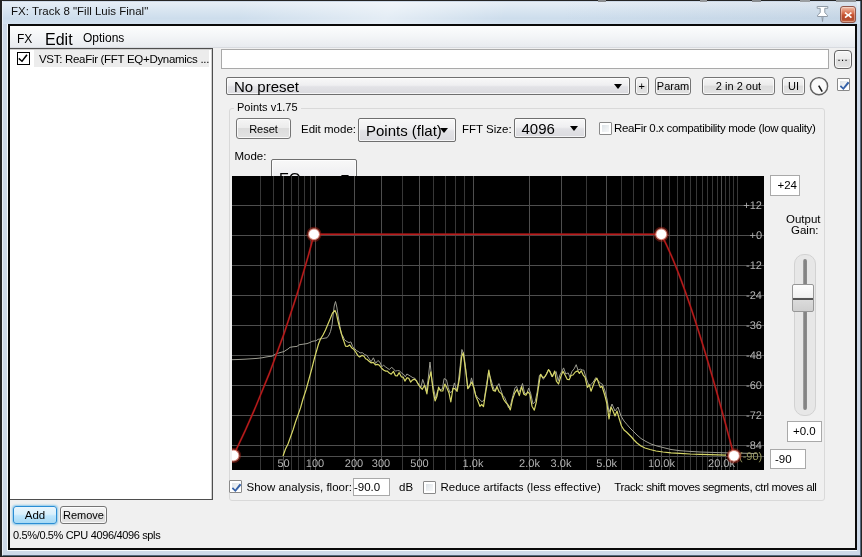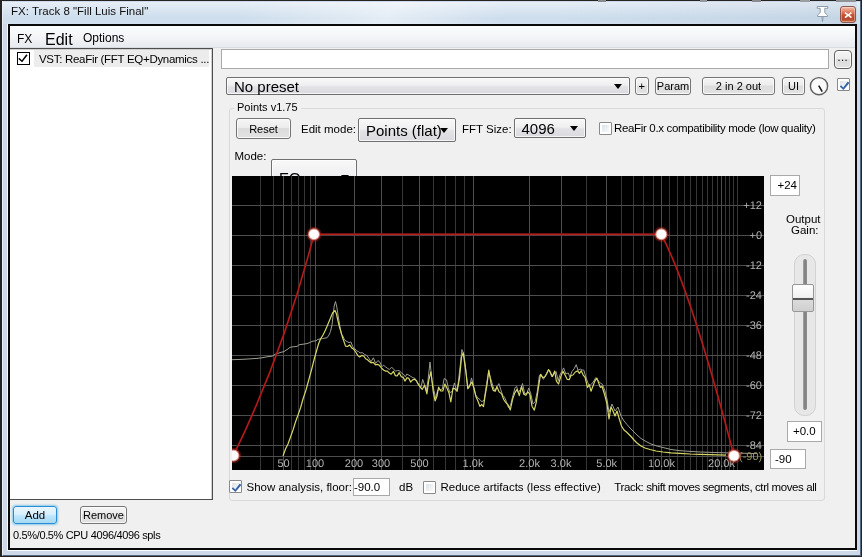--- a/index.html
+++ b/index.html
@@ -56,21 +56,21 @@
 <div class="abs" style="left:34px;top:50px;width:175px;height:17px;background:#ececec"></div>
 <div class="abs" style="left:17px;top:52px;width:13px;height:13px;background:#fff;border:1.5px solid #000">
 <svg width="10" height="10" viewBox="0 0 10 10" style="display:block">
       <path d="M1.2 4.8 L3.9 7.2 L8.3 1.2 L9.6 2.2 L4.1 9.2 L0.3 5.9 Z" fill="#000"></path>
     </svg>
   </div>
 <div class="abs t" style="left:39px;top:52.5px;font-size:11.5px;letter-spacing:-0.3px;max-width:172px;overflow:hidden">VST: ReaFir (FFT EQ+Dynamics ...</div>
 <div class="abs" style="left:13px;top:506px;width:44px;height:18px;border-radius:3px;border:1px solid #2a8dd4;
  background:linear-gradient(180deg,#eaf6fd 0%,#d9f0fc 45%,#bee6fd 55%,#a6d9f4 100%);
  box-shadow:0 0 2px 1px rgba(60,170,230,.55);display:flex;align-items:center;justify-content:center;font-size:11.5px">Add</div>
-<div class="btn" style="left:80px;top:506px;width:47px;height:18px">Remove</div>
+<div class="btn" style="left:60px;top:506px;width:47px;height:18px">Remove</div>
 <div class="abs t" style="left:13px;top:529px;font-size:11px;letter-spacing:-0.35px">0.5%/0.5% CPU 4096/4096 spls</div>
 <div class="edit" style="left:221px;top:49px;width:608px;height:20px"></div>
 <div class="btn" style="left:834px;top:50px;width:17.5px;height:18.5px;border-radius:4px;border-color:#616161">
     <span style="margin-top:-4px;letter-spacing:.5px">...</span>
   </div>
 <div class="combo" style="left:226px;top:76.5px;width:404px;height:18.5px">
     <span class="ct">No preset</span>
     <span class="ar"></span>
   </div>
 <div class="btn" style="left:634.5px;top:77px;width:14.5px;height:17.5px">+</div>

